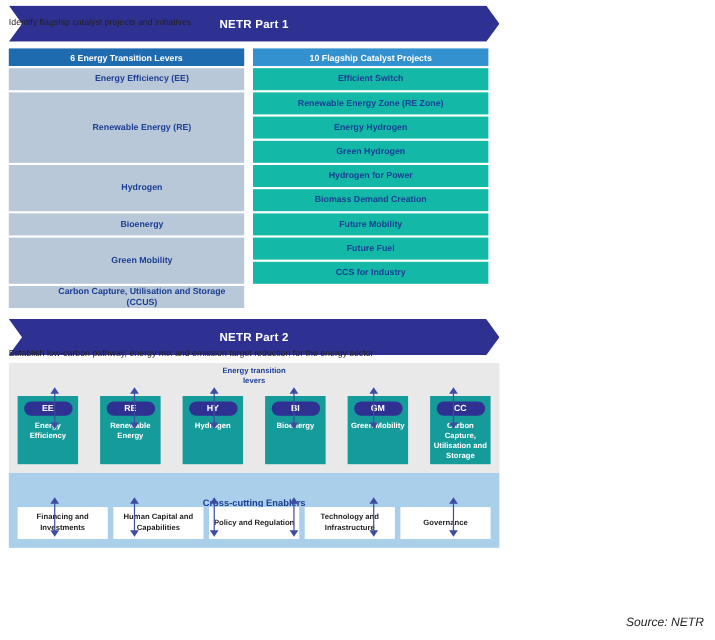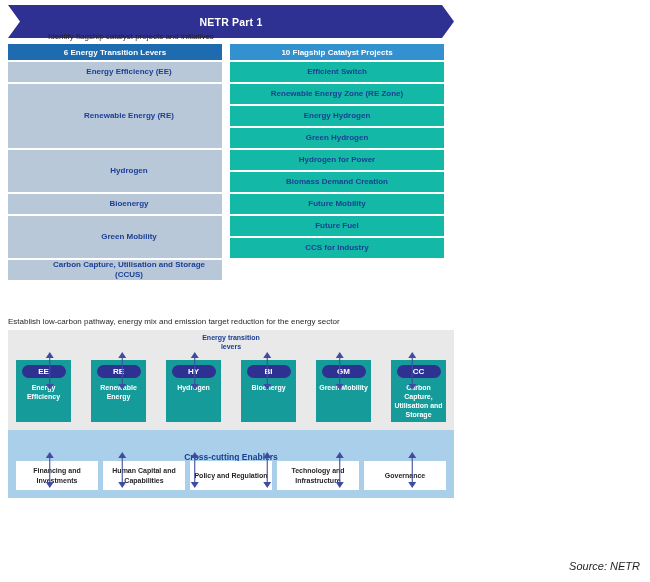--- a/index.html
+++ b/index.html
@@ -201,21 +201,21 @@
     font-family: "Liberation Sans", sans-serif;
   }
 </style>
 </head>
 <body>
 
 <div class="page">
 
   <div class="banner" style="top:5px;">NETR Part 1</div>
 
-  <div class="intro" style="top:32px;margin-left:40px;">Identify flagship catalyst projects and initiatives</div>
+  <div class="intro" style="top:16px;">Identify flagship catalyst projects and initiatives</div>
 
   <div class="p1col" id="p1-left" style="left:8px; top:44px; width:214px;">
     <div class="p1head left">6 Energy Transition Levers</div>
     <div id="lever-cells">
         <div class="cell lev" style="height: 20px;">Energy Efficiency (EE)</div>
         <div class="cell lev" style="height: 64px;">Renewable Energy (RE)</div>
         <div class="cell lev" style="height: 42px;">Hydrogen</div>
         <div class="cell lev" style="height: 20px;">Bioenergy</div>
         <div class="cell lev" style="height: 42px;">Green Mobility</div>
         <div class="cell lev" style="height: 20px;">Carbon Capture, Utilisation and Storage (CCUS)</div>
@@ -230,20 +230,21 @@
         <div class="cell prj" style="height: 20px;">Energy Hydrogen</div>
         <div class="cell prj" style="height: 20px;">Green Hydrogen</div>
         <div class="cell prj" style="height: 20px;">Hydrogen for Power</div>
         <div class="cell prj" style="height: 20px;">Biomass Demand Creation</div>
         <div class="cell prj" style="height: 20px;">Future Mobility</div>
         <div class="cell prj" style="height: 20px;">Future Fuel</div>
         <div class="cell prj" style="height: 20px;">CCS for Industry</div>
       </div>
   </div>
 
+  <div class="banner" style="top:290px;">NETR Part 2</div>
 
   <div class="intro" style="top:317px;">Establish low-carbon pathway, energy mix and emission target reduction for the energy sector</div>
 
   <div class="p2wrap" style="top:330px;">
 
 
     <div class="leverband">
       <div class="etl-label">Energy transition levers</div>
       <div class="levers" id="lever-boxes">
           <div class="lever">

